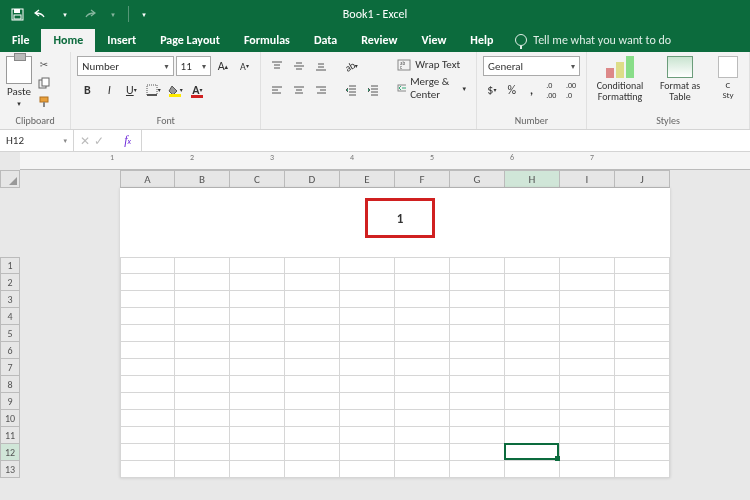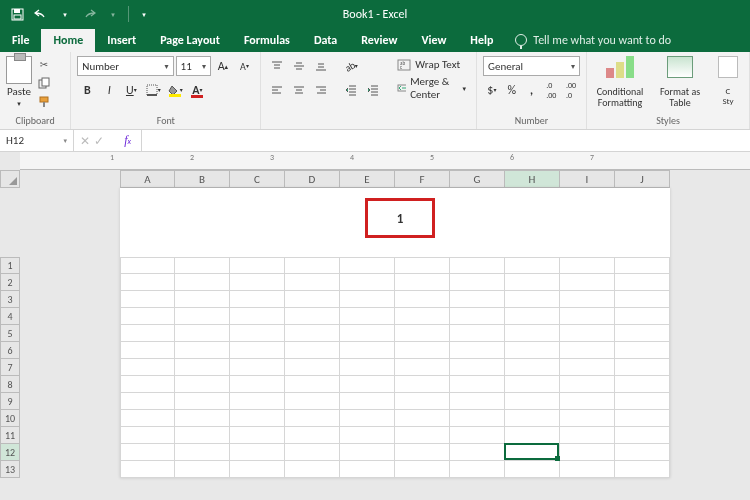--- a/index.html
+++ b/index.html
@@ -28,21 +28,21 @@
   .font-row { display: flex; gap: 2px; align-items: center; }
   .combo { background: #fff; border: 1px solid #aaa; height: 20px; display: flex; align-items: center; padding: 0 4px; font-size: 11px; justify-content: space-between;}
   .combo-caret { font-size: 8px; color: #555; margin-left:4px;}
   .btn-flat { width: 20px; height: 20px; display:flex; align-items:center; justify-content:center; border:1px solid transparent;}
   .align-grp { display:flex; flex-direction:column; gap:4px;}
   .align-row { display:flex; gap:2px; align-items:center;}
   .wrap-merge { display:flex; flex-direction:column; margin-left:6px;}
   .wrap-btn { display:flex; align-items:center; gap:4px; font-size:11px; padding:2px 4px;}
   .num-grp { display:flex; flex-direction:column; gap:4px;}
   .styles-grp { display:flex; gap:6px; align-items:flex-start;}
-  .big-btn { display:flex; flex-direction:column; align-items:center; gap:8px; font-size:10px; width:54px;}
+  .big-btn { display:flex; flex-direction:column; align-items:center; gap:2px; font-size:10px; width:54px;}
   .cond-icon { width:28px; height:22px; position:relative; }
   .cond-icon div { position:absolute; width:8px; background:#7aa; bottom:0;}
   .fmt-icon { width:26px; height:22px; border:1px solid #6b9c7a; background:linear-gradient(#c9e4d0,#fff);}
   .namebox-row { height: 22px; border-bottom: 1px solid #d4d4d4; display: flex; align-items: stretch; background:#fff;}
   .namebox { width: 74px; border-right: 1px solid #d4d4d4; display:flex; align-items:center; padding:0 6px; font-size:11px; justify-content:space-between;}
   .fx-btns { display:flex; align-items:center; gap:4px; padding:0 6px; border-right:1px solid #d4d4d4; color:#999;}
   .fx-label { font-style: italic; font-family: "Times New Roman", serif; color:#6d28d9; padding-right:4px;margin-left:16px;}
   .formula-input { flex:1; border:none; outline:none; font-size:11px; padding:0 6px;}
   .sheet-area { position:relative; background:#e8e8e8; height: 348px; }
   .ruler-h { position:absolute; top:0; left:20px; right:0; height:18px; background:#f5f5f5; border-bottom:1px solid #bbb;}

